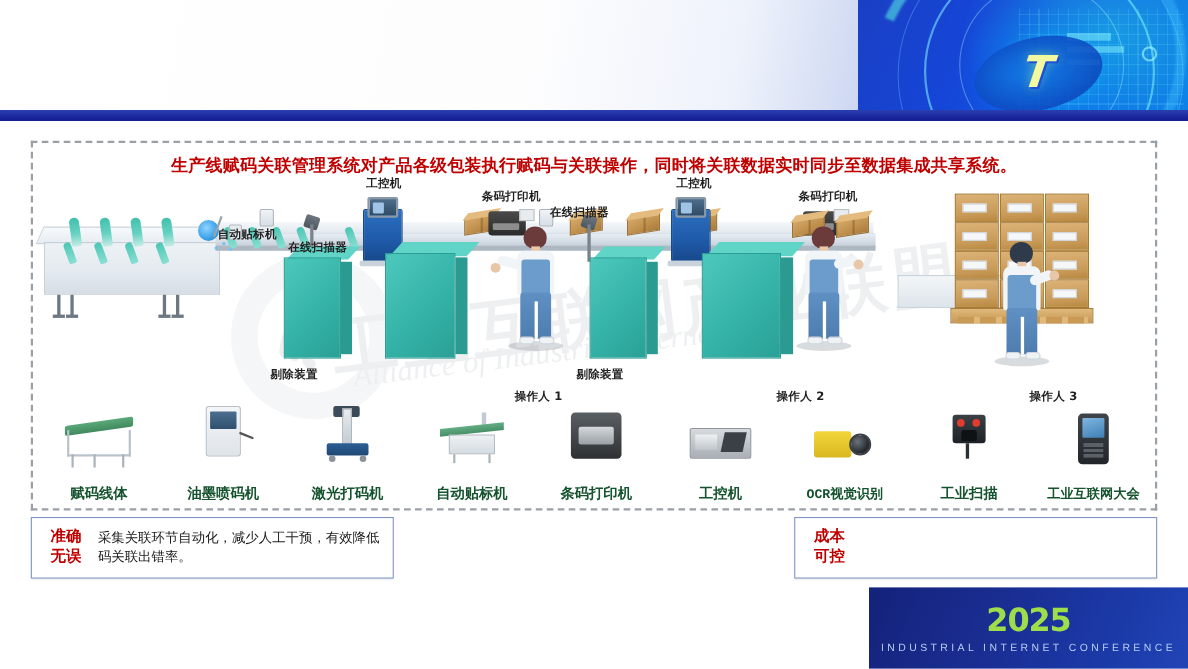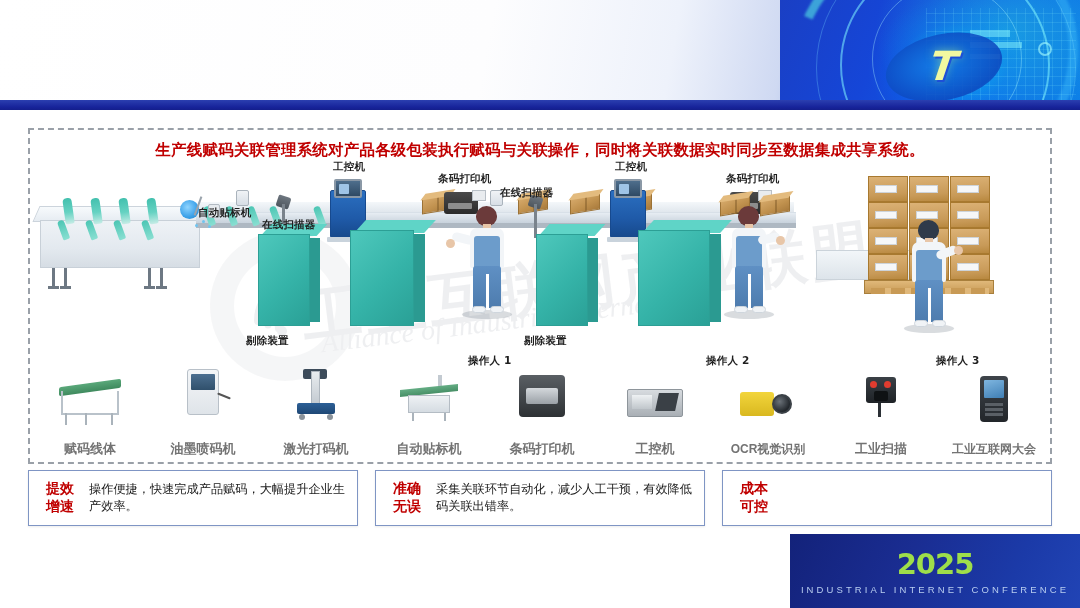--- a/index.html
+++ b/index.html
@@ -367,22 +367,22 @@
     position: absolute; left: 0; top: 236px; width: 1024px; height: 96px;
     display: flex; align-items: flex-end; justify-content: space-between;
     padding: 0 10px 4px 10px;
   }
   .equip {
     width: 100px; display: flex; flex-direction: column;
     align-items: center; justify-content: flex-end;
   }
   .equip-img { height: 56px; display: flex; align-items: flex-end; justify-content: center; }
   .equip-label {
-    font-size: 13px; font-weight: bold; color: #737373;
-    font-family: Liberation Sans, sans-serif;
+    font-size: 13px; font-weight: bold; color: #14532d;
+    font-family: Liberation Mono, monospace;
     white-space: nowrap; margin-top: 19px;
   }
   .equip-label.sm { font-size: 12px; }
 
   
   .eq-conveyor { position: relative; width: 66px; height: 44px; }
   .eqc-belt { position:absolute; left:2px; top:6px; width:62px; height:9px; background: linear-gradient(180deg,#5aa87a 0%,#3f8a5e 100%); transform: skewY(-8deg); border-radius:2px;}
   .eqc-frame { position:absolute; left:4px; top:14px; width:58px; height:24px; border:2px solid #b9c2ca; border-top:none;}
   .eqc-leg { position:absolute; width:2px; height:12px; background:#aab3bb; top:36px;}
 
@@ -849,27 +849,20 @@
           </div>
       </div>
       <div class="equip-label sm">工业互联网大会</div>
     </div>
 
   </div>
 </div>
 
 <div class="benefits">
 
-  <div class="benefit">
-    <div class="benefit-key">
-      <span>提效</span>
-      <span>增速</span>
-    </div>
-    <div class="benefit-text">操作便捷，快速完成产品赋码，大幅提升企业生产效率。</div>
-  </div>
 
   <div class="benefit">
     <div class="benefit-key">
       <span>准确</span>
       <span>无误</span>
     </div>
     <div class="benefit-text">采集关联环节自动化，减少人工干预，有效降低码关联出错率。</div>
   </div>
 
   <div class="benefit">

